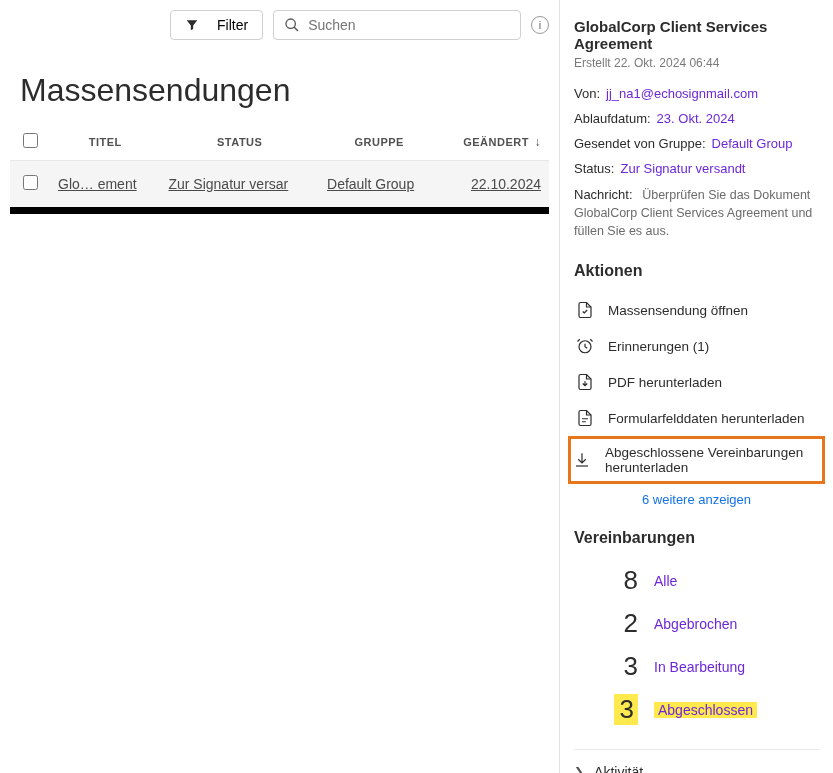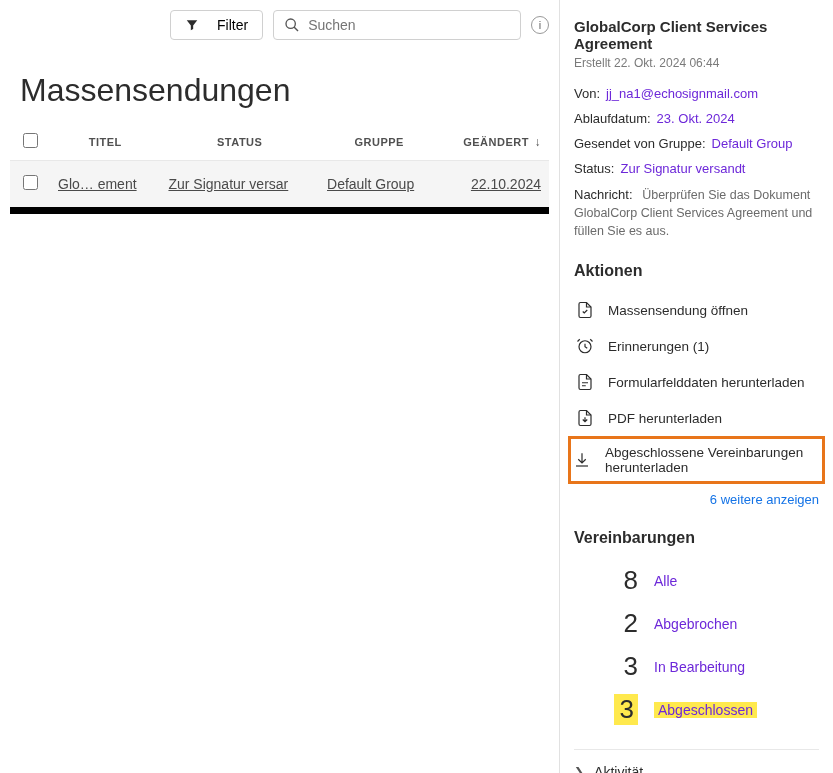--- a/index.html
+++ b/index.html
@@ -156,21 +156,21 @@
       display: flex;
       justify-content: center;
       flex-shrink: 0;
     }
     .action-highlight {
       border: 3px solid #e8751a;
       padding: 6px 2px;
       margin: 0 -6px;
     }
     .more-link {
-      text-align: right;
+      text-align: center;
       color: #1473e6;
       font-size: 13px;
       cursor: pointer;
       margin-top: 8px;
     }
     .agree-item {
       display: flex;
       align-items: center;
       gap: 16px;
       padding: 6px 0 6px 40px;
@@ -301,34 +301,34 @@
           <path d="M5 3L2 6M22 6l-3-3"></path>
         </svg>
     </span>
     <span>Erinnerungen (1)</span>
   </div>
   <div class="action-item">
     <span class="ic">
       <svg width="18" height="18" viewBox="0 0 24 24" fill="none" stroke="#2c2c2c" stroke-width="1.6">
           <path d="M14 2H6a2 2 0 0 0-2 2v16a2 2 0 0 0 2 2h12a2 2 0 0 0 2-2V8l-6-6z"></path>
           <path d="M14 2v6h6"></path>
-          <path d="M8 13h8M8 17h5"></path>
-        </svg>
-    </span>
-    <span>Formularfelddaten herunterladen</span>
+          <path d="M12 11v6M9 14l3 3 3-3"></path>
+        </svg>
+    </span>
+    <span>PDF herunterladen</span>
   </div>
   <div class="action-item">
     <span class="ic">
       <svg width="18" height="18" viewBox="0 0 24 24" fill="none" stroke="#2c2c2c" stroke-width="1.6">
           <path d="M14 2H6a2 2 0 0 0-2 2v16a2 2 0 0 0 2 2h12a2 2 0 0 0 2-2V8l-6-6z"></path>
           <path d="M14 2v6h6"></path>
-          <path d="M12 11v6M9 14l3 3 3-3"></path>
-        </svg>
-    </span>
-    <span>PDF herunterladen</span>
+          <path d="M8 13h8M8 17h5"></path>
+        </svg>
+    </span>
+    <span>Formularfelddaten herunterladen</span>
   </div>
   <div class="action-item action-highlight">
     <span class="ic">
       <svg width="18" height="18" viewBox="0 0 24 24" fill="none" stroke="#2c2c2c" stroke-width="1.6">
           <path d="M12 3v12M7 11l5 5 5-5"></path>
           <path d="M4 20h16"></path>
         </svg>
     </span>
     <span>Abgeschlossene Vereinbarungen herunterladen</span>
   </div>

